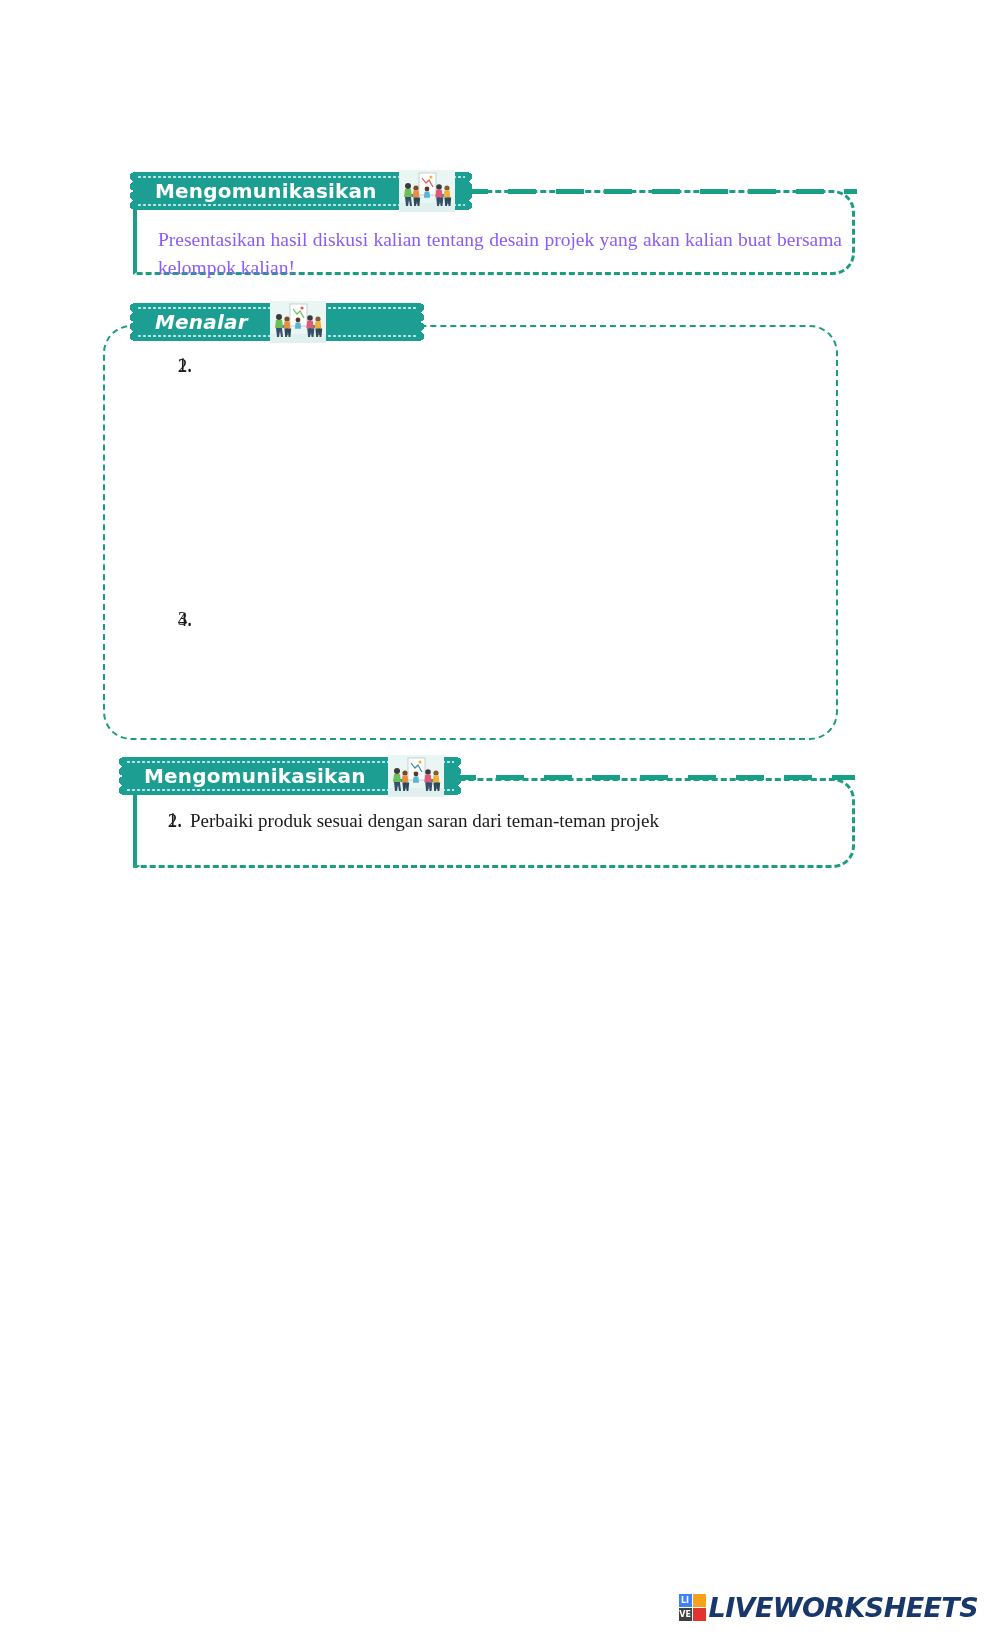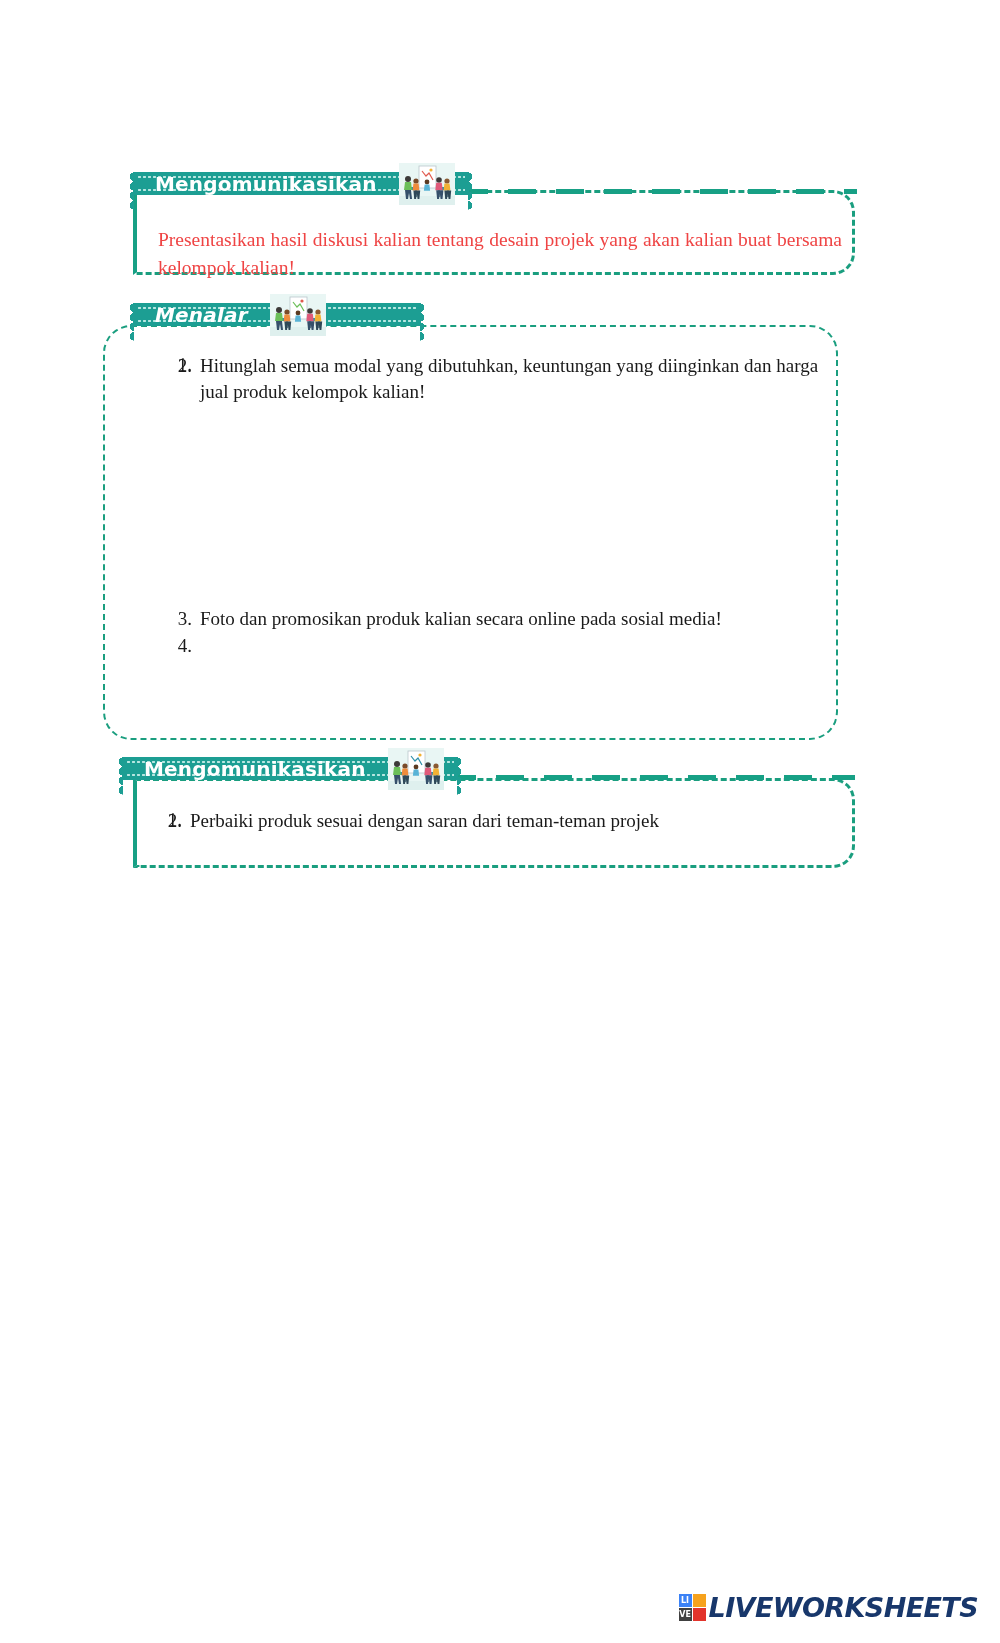--- a/index.html
+++ b/index.html
@@ -53,21 +53,21 @@
     border-radius: 0 22px 22px 0;
     border-left: 4px solid #17a085;
   }
 
   
   .banner {
     position: absolute;
     background: #1c9e93;
     display: flex;
     align-items: center;
-    height: 23px;
+    height: 38px;
     padding: 0 14px 0 22px;
     z-index: 5;
   }
   .banner::before,
   .banner::after {
     content: "";
     position: absolute;
     left: 4px;
     right: 4px;
     height: 4px;
@@ -131,21 +131,21 @@
     z-index: 1;
   }
   #trail1 { left: 412px; top: 189px; width: 445px; }
   #trail3 { left: 400px; top: 775px; width: 455px; }
 
   
   .para {
     position: absolute;
     font-size: 19.5px;
     line-height: 1.42;
-    color: #ef4444;
+    color: #8b5cf6;
     text-align: justify;
   }
   #para1 { left: 158px; top: 226px; width: 684px; }
 
   ol.numlist {
     position: absolute;
     list-style: none;
     font-size: 19px;
     line-height: 1.38;
     color: #1a1a1a;
@@ -284,28 +284,26 @@
       </svg>
     </span>
   </div>
 
   <ol class="numlist" id="list-a">
     <li>
       <span class="num">1.</span>
     </li>
     <li>
       <span class="num">2.</span>
-      <span>Hitunglah semua modal yang dibutuhkan, keuntungan yang diinginkan dan harga jual produk kelompok kalian!</span>
     </li>
   </ol>
 
   <ol class="numlist" id="list-b">
     <li>
       <span class="num">3.</span>
-      <span>Foto dan promosikan produk  kalian  secara online pada sosial media!</span>
     </li>
     <li>
       <span class="num">4.</span>
     </li>
   </ol>
 
   <div class="sec3"></div>
   <div class="dash-trail" id="trail3"></div>
 
   <div class="banner" id="banner3">

